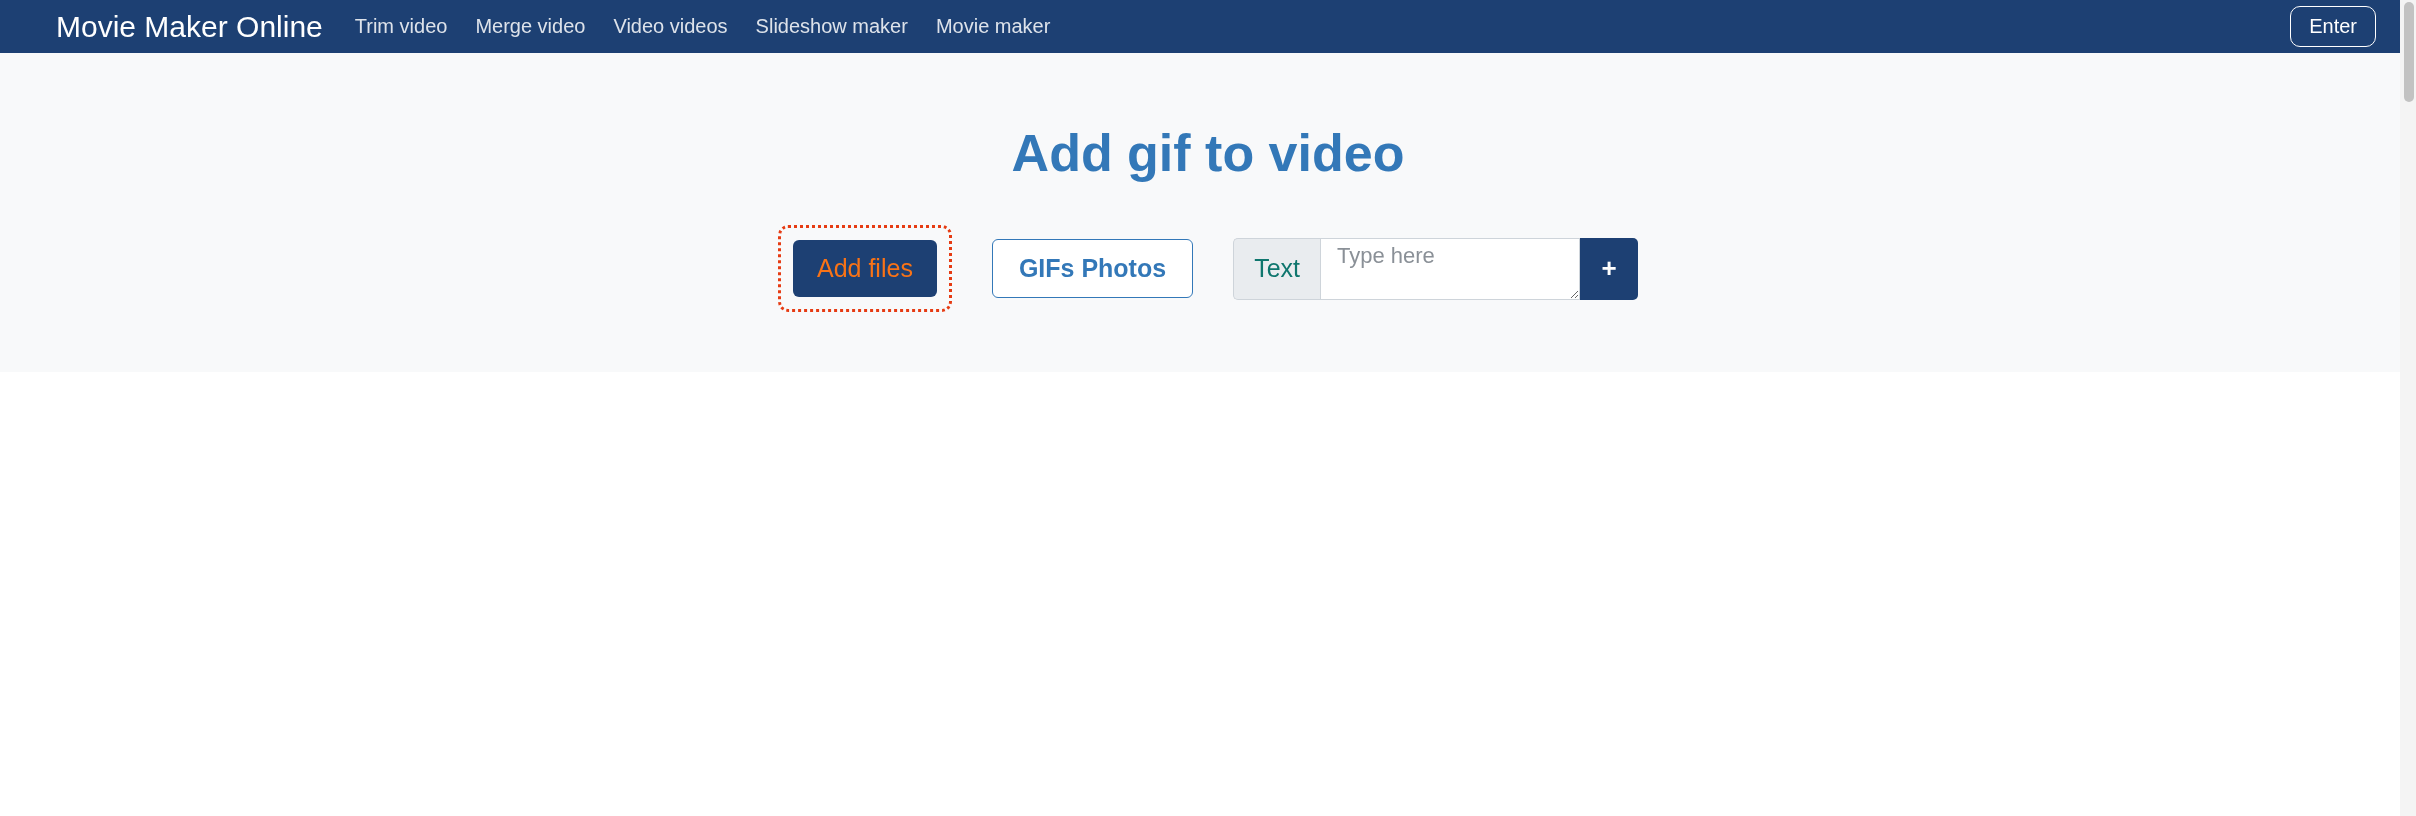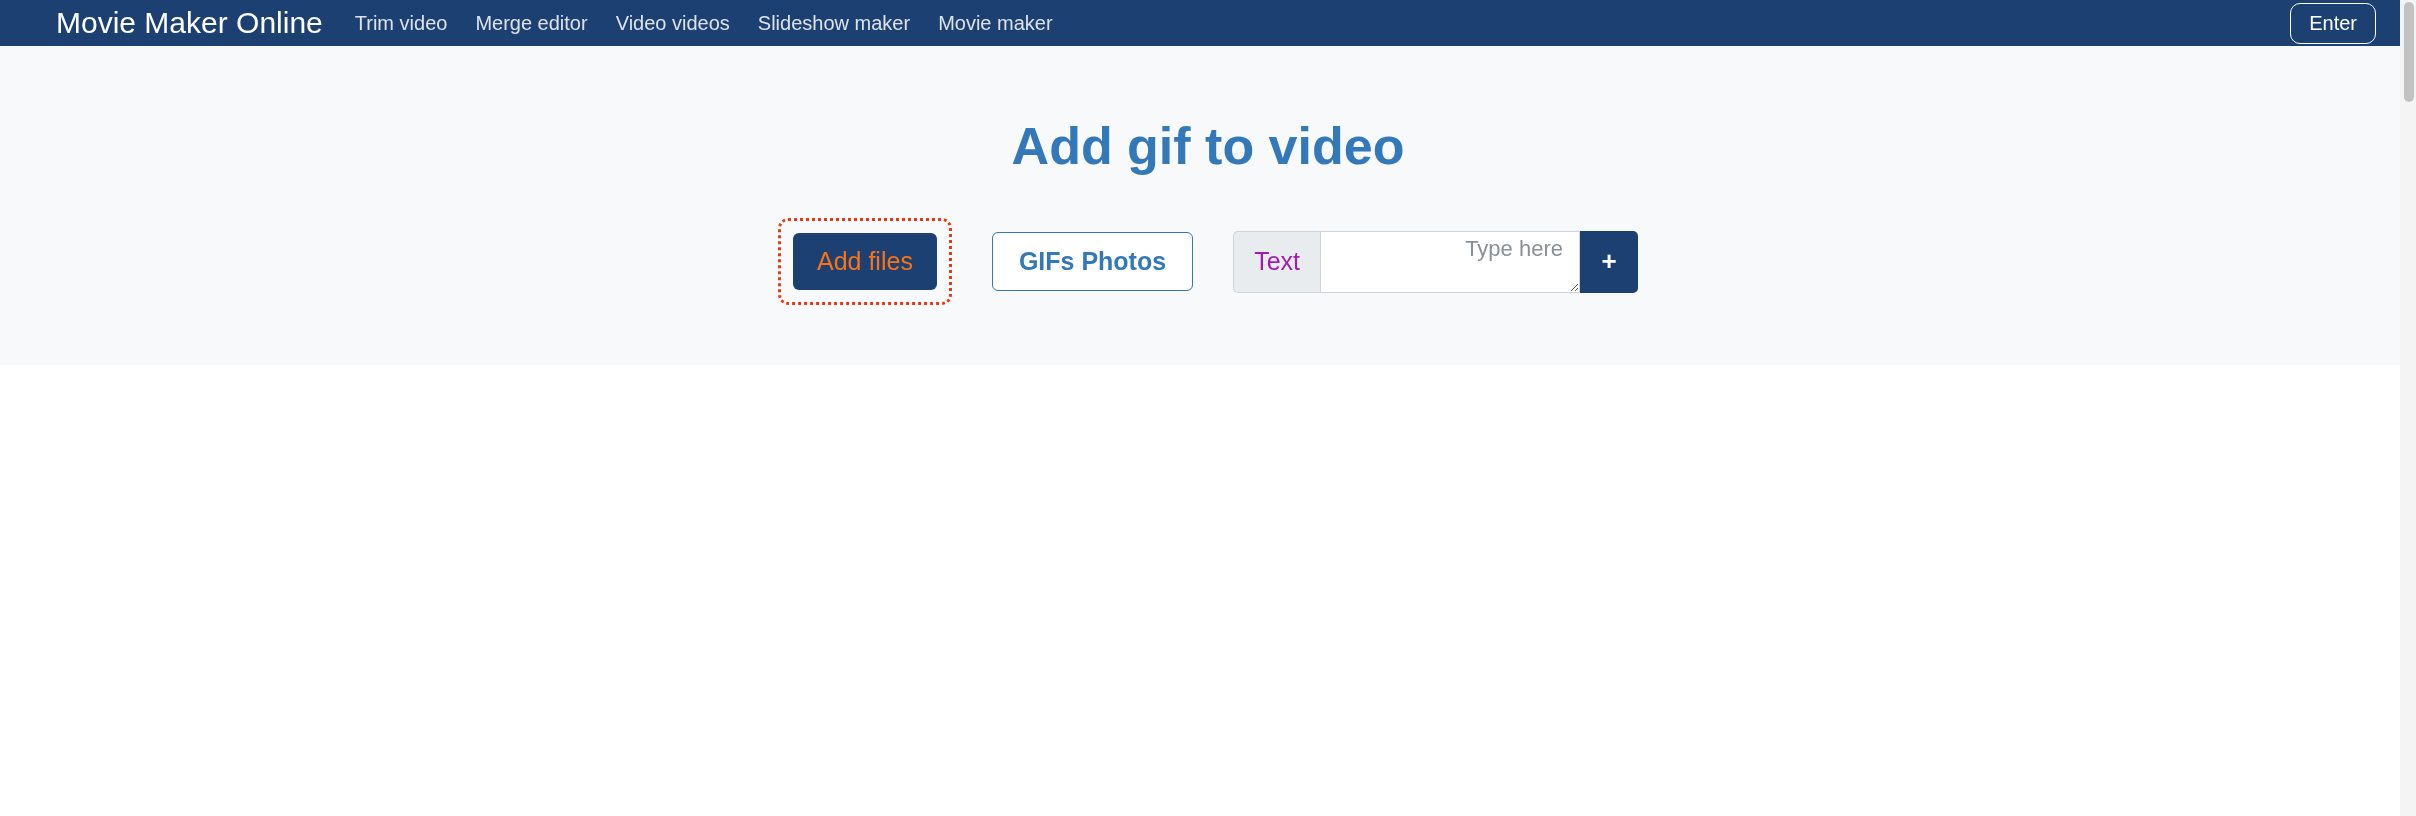--- a/index.html
+++ b/index.html
@@ -6,21 +6,21 @@
       margin: 0;
       padding: 0;
       box-sizing: border-box;
     }
     body {
       font-family: -apple-system, BlinkMacSystemFont, "Segoe UI", Helvetica, Arial, sans-serif;
       background: #ffffff;
     }
     .navbar {
       background: #1d4073;
-      height: 46px;
+      height: 53px;
       display: flex;
       align-items: center;
       padding: 0 40px 0 56px;
       justify-content: space-between;
     }
     .nav-left {
       display: flex;
       align-items: center;
       gap: 28px;
     }
@@ -99,38 +99,37 @@
       cursor: pointer;
     }
     .text-input-group {
       display: flex;
       align-items: stretch;
     }
     .text-label {
       background: #e9ecef;
       border: 1px solid #ced4da;
       border-right: none;
-      color: #a21caf;
+      color: #0f766e;
       font-size: 25px;
       padding: 15px 20px;
       border-radius: 5px 0 0 5px;
       display: flex;
       align-items: center;
     }
     .text-input {
       border: 1px solid #ced4da;
       font-size: 22px;
       padding: 4px 16px;
       width: 260px;
       background: #ffffff;
       color: #ef4444;
       font-family: inherit;
       resize: both;
       height: 62px;
-      text-align: right;
     }
     .text-input::placeholder {
       color: #8a9097;
     }
     .plus-button {
       background: #1d4073;
       color: #ffffff;
       border: none;
       border-radius: 0 5px 5px 0;
       font-size: 26px;
@@ -159,21 +158,21 @@
       border-radius: 6px;
     }
   </style>
 </head>
 <body>
 
 <div class="navbar">
   <div class="nav-left">
     <a class="brand">Movie Maker Online</a>
     <a class="nav-link">Trim video</a>
-    <a class="nav-link">Merge editor</a>
+    <a class="nav-link">Merge video</a>
     <a class="nav-link">Video videos</a>
     <a class="nav-link">Slideshow maker</a>
     <a class="nav-link">Movie maker</a>
   </div>
   <button class="enter-button">Enter</button>
 </div>
 
 <div class="hero">
   <h1 class="page-title">Add gif to video</h1>
 

